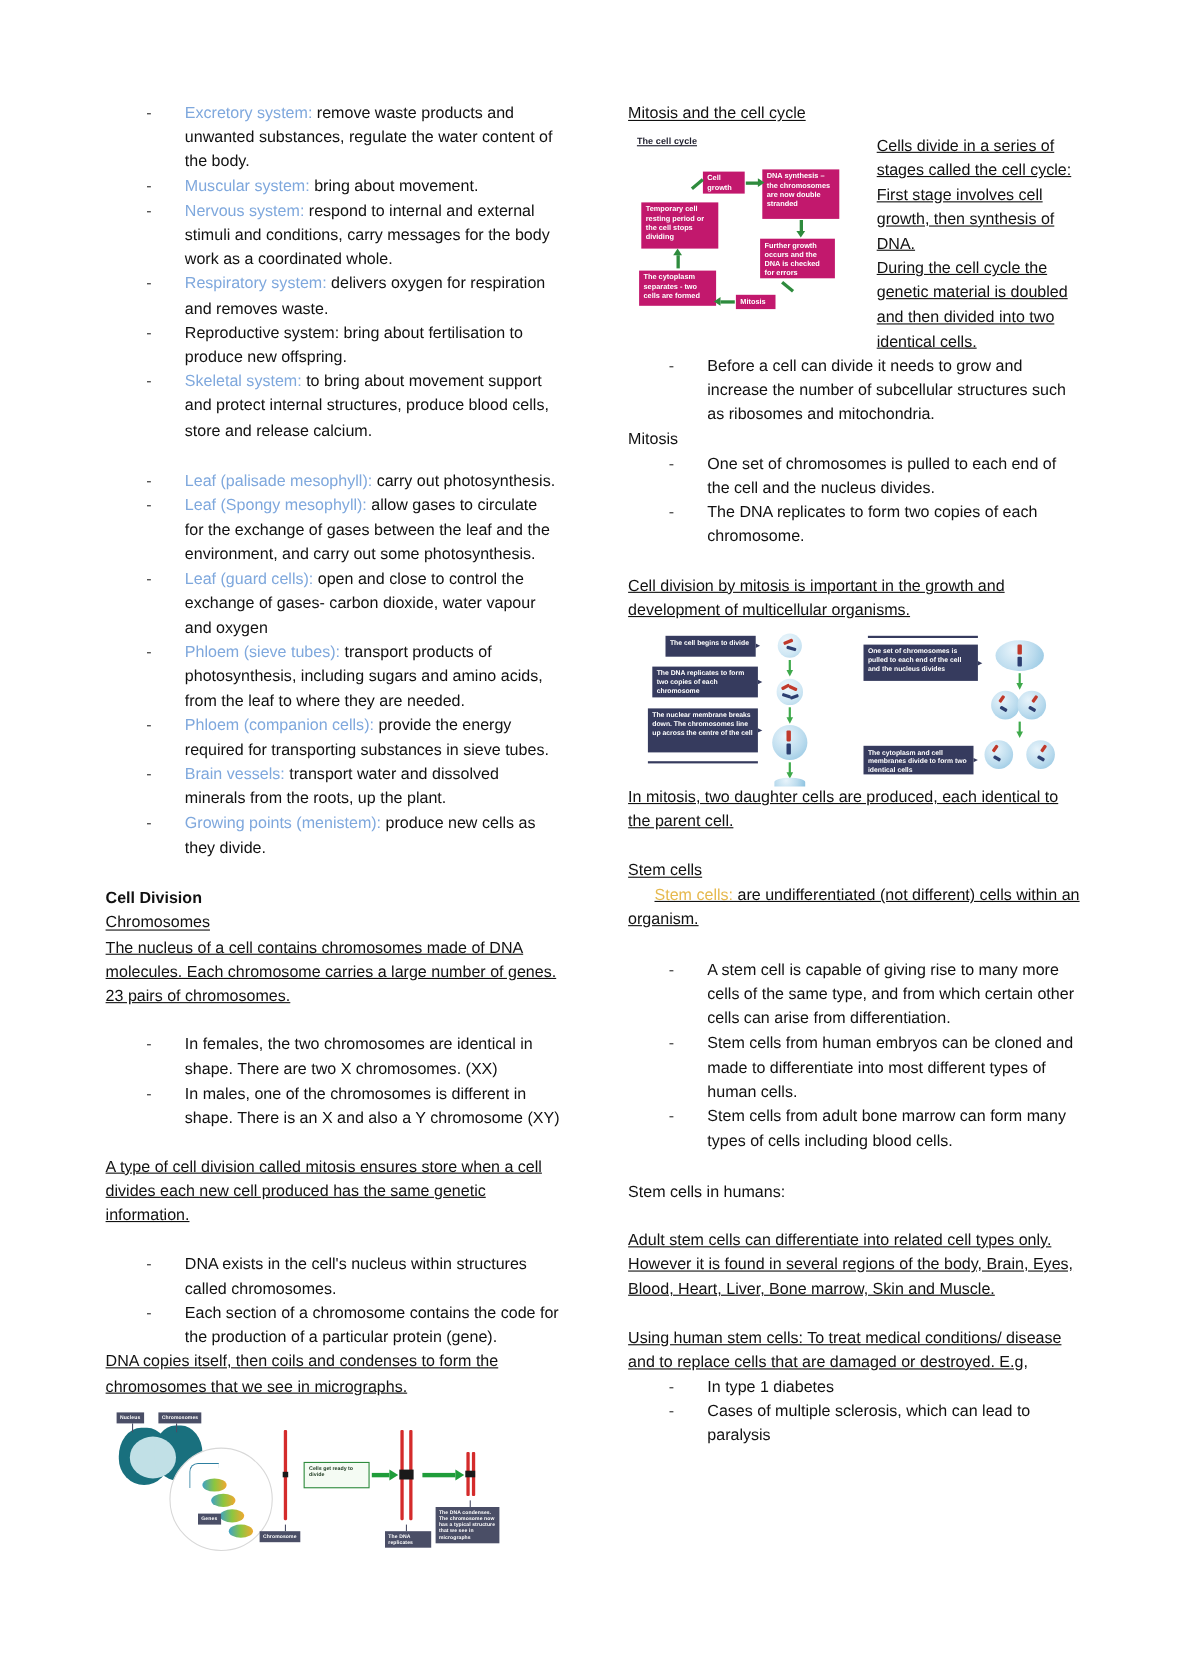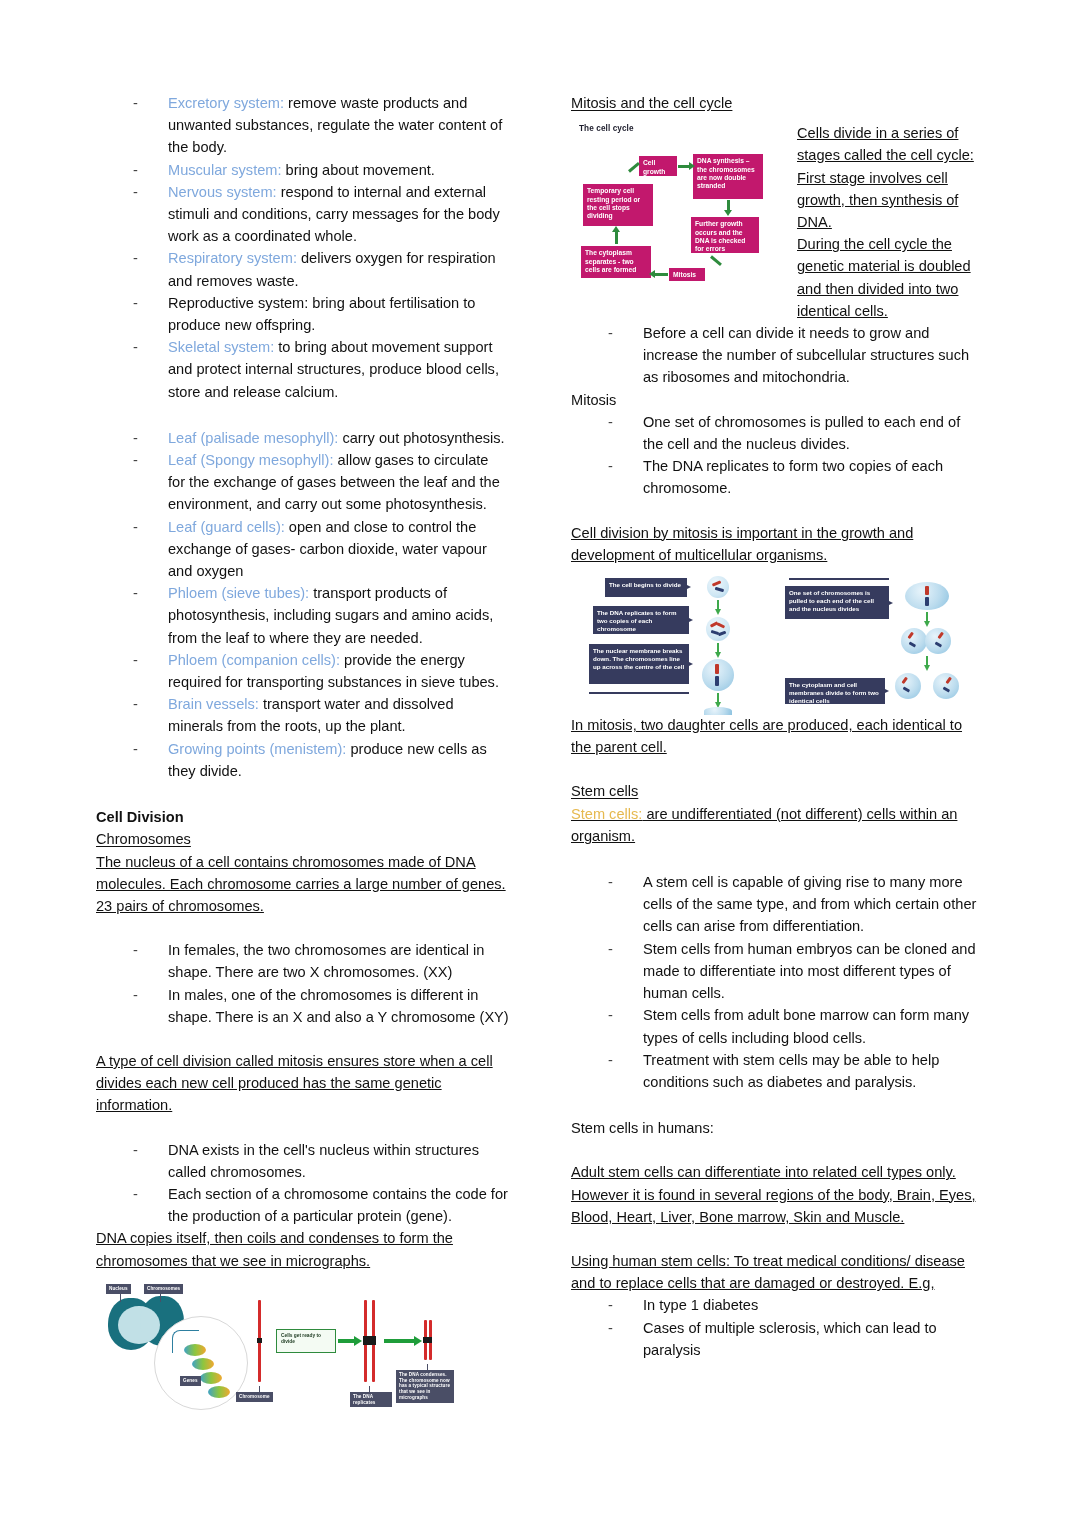--- a/index.html
+++ b/index.html
@@ -51,21 +51,21 @@
   }
   ul.dash > li::before {
     content: "-";
     position: absolute;
     left: 37px;
     top: 0;
     color: #444;
   }
 
   .term { color: #7fa8dd; }
-  .term-gold { color: #e6b94f; }
+  .term-gold { color: #e6b94f; margin-left: 24px; }
 
   h3.sec {
     margin: 0;
     font-size: 14.6px;
     line-height: 22.2px;
     font-weight: bold;
   }
   h3.secu {
     margin: 0;
     font-size: 14.6px;
@@ -88,20 +88,21 @@
     height: 168px;
     flex: 0 0 216px;
   }
   .cc-title {
     position: absolute;
     left: 8px; top: 2px;
     font-size: 8.2px;
     font-weight: bold;
     color: #1c1c2b;
     letter-spacing: .1px;
+    text-decoration: underline;
   }
   .cc-box {
     position: absolute;
     background: #c2186d;
     color: #ffffff;
     font-size: 6.7px;
     font-weight: bold;
     line-height: 8.4px;
     padding: 3px 4px;
     box-sizing: border-box;
@@ -487,21 +488,20 @@
 
     <h3 class="secu">Stem cells</h3>
     <p class="para"><span class="term-gold">Stem cells:</span><span> are undifferentiated (not different) cells within an organism.</span></p>
 
     <div class="spacer-md"></div>
 
     <ul class="dash">
       <li>A stem cell is capable of giving rise to many more cells of the same type, and from which certain other cells can arise from differentiation.</li>
       <li>Stem cells from human embryos can be cloned and made to differentiate into most different types of human cells.</li>
       <li>Stem cells from adult bone marrow can form many types of cells including blood cells.</li>
-      <li>Treatment with stem cells may be able to help conditions such as diabetes and paralysis.</li>
     </ul>
 
     <div class="spacer-md"></div>
 
     <div class="line">Stem cells in humans:</div>
 
     <div class="spacer-sm"></div>
 
     <p class="para">Adult stem cells can differentiate into related cell types only. However it is found in several regions of the body, Brain, Eyes, Blood, Heart, Liver, Bone marrow, Skin and Muscle.</p>
 

